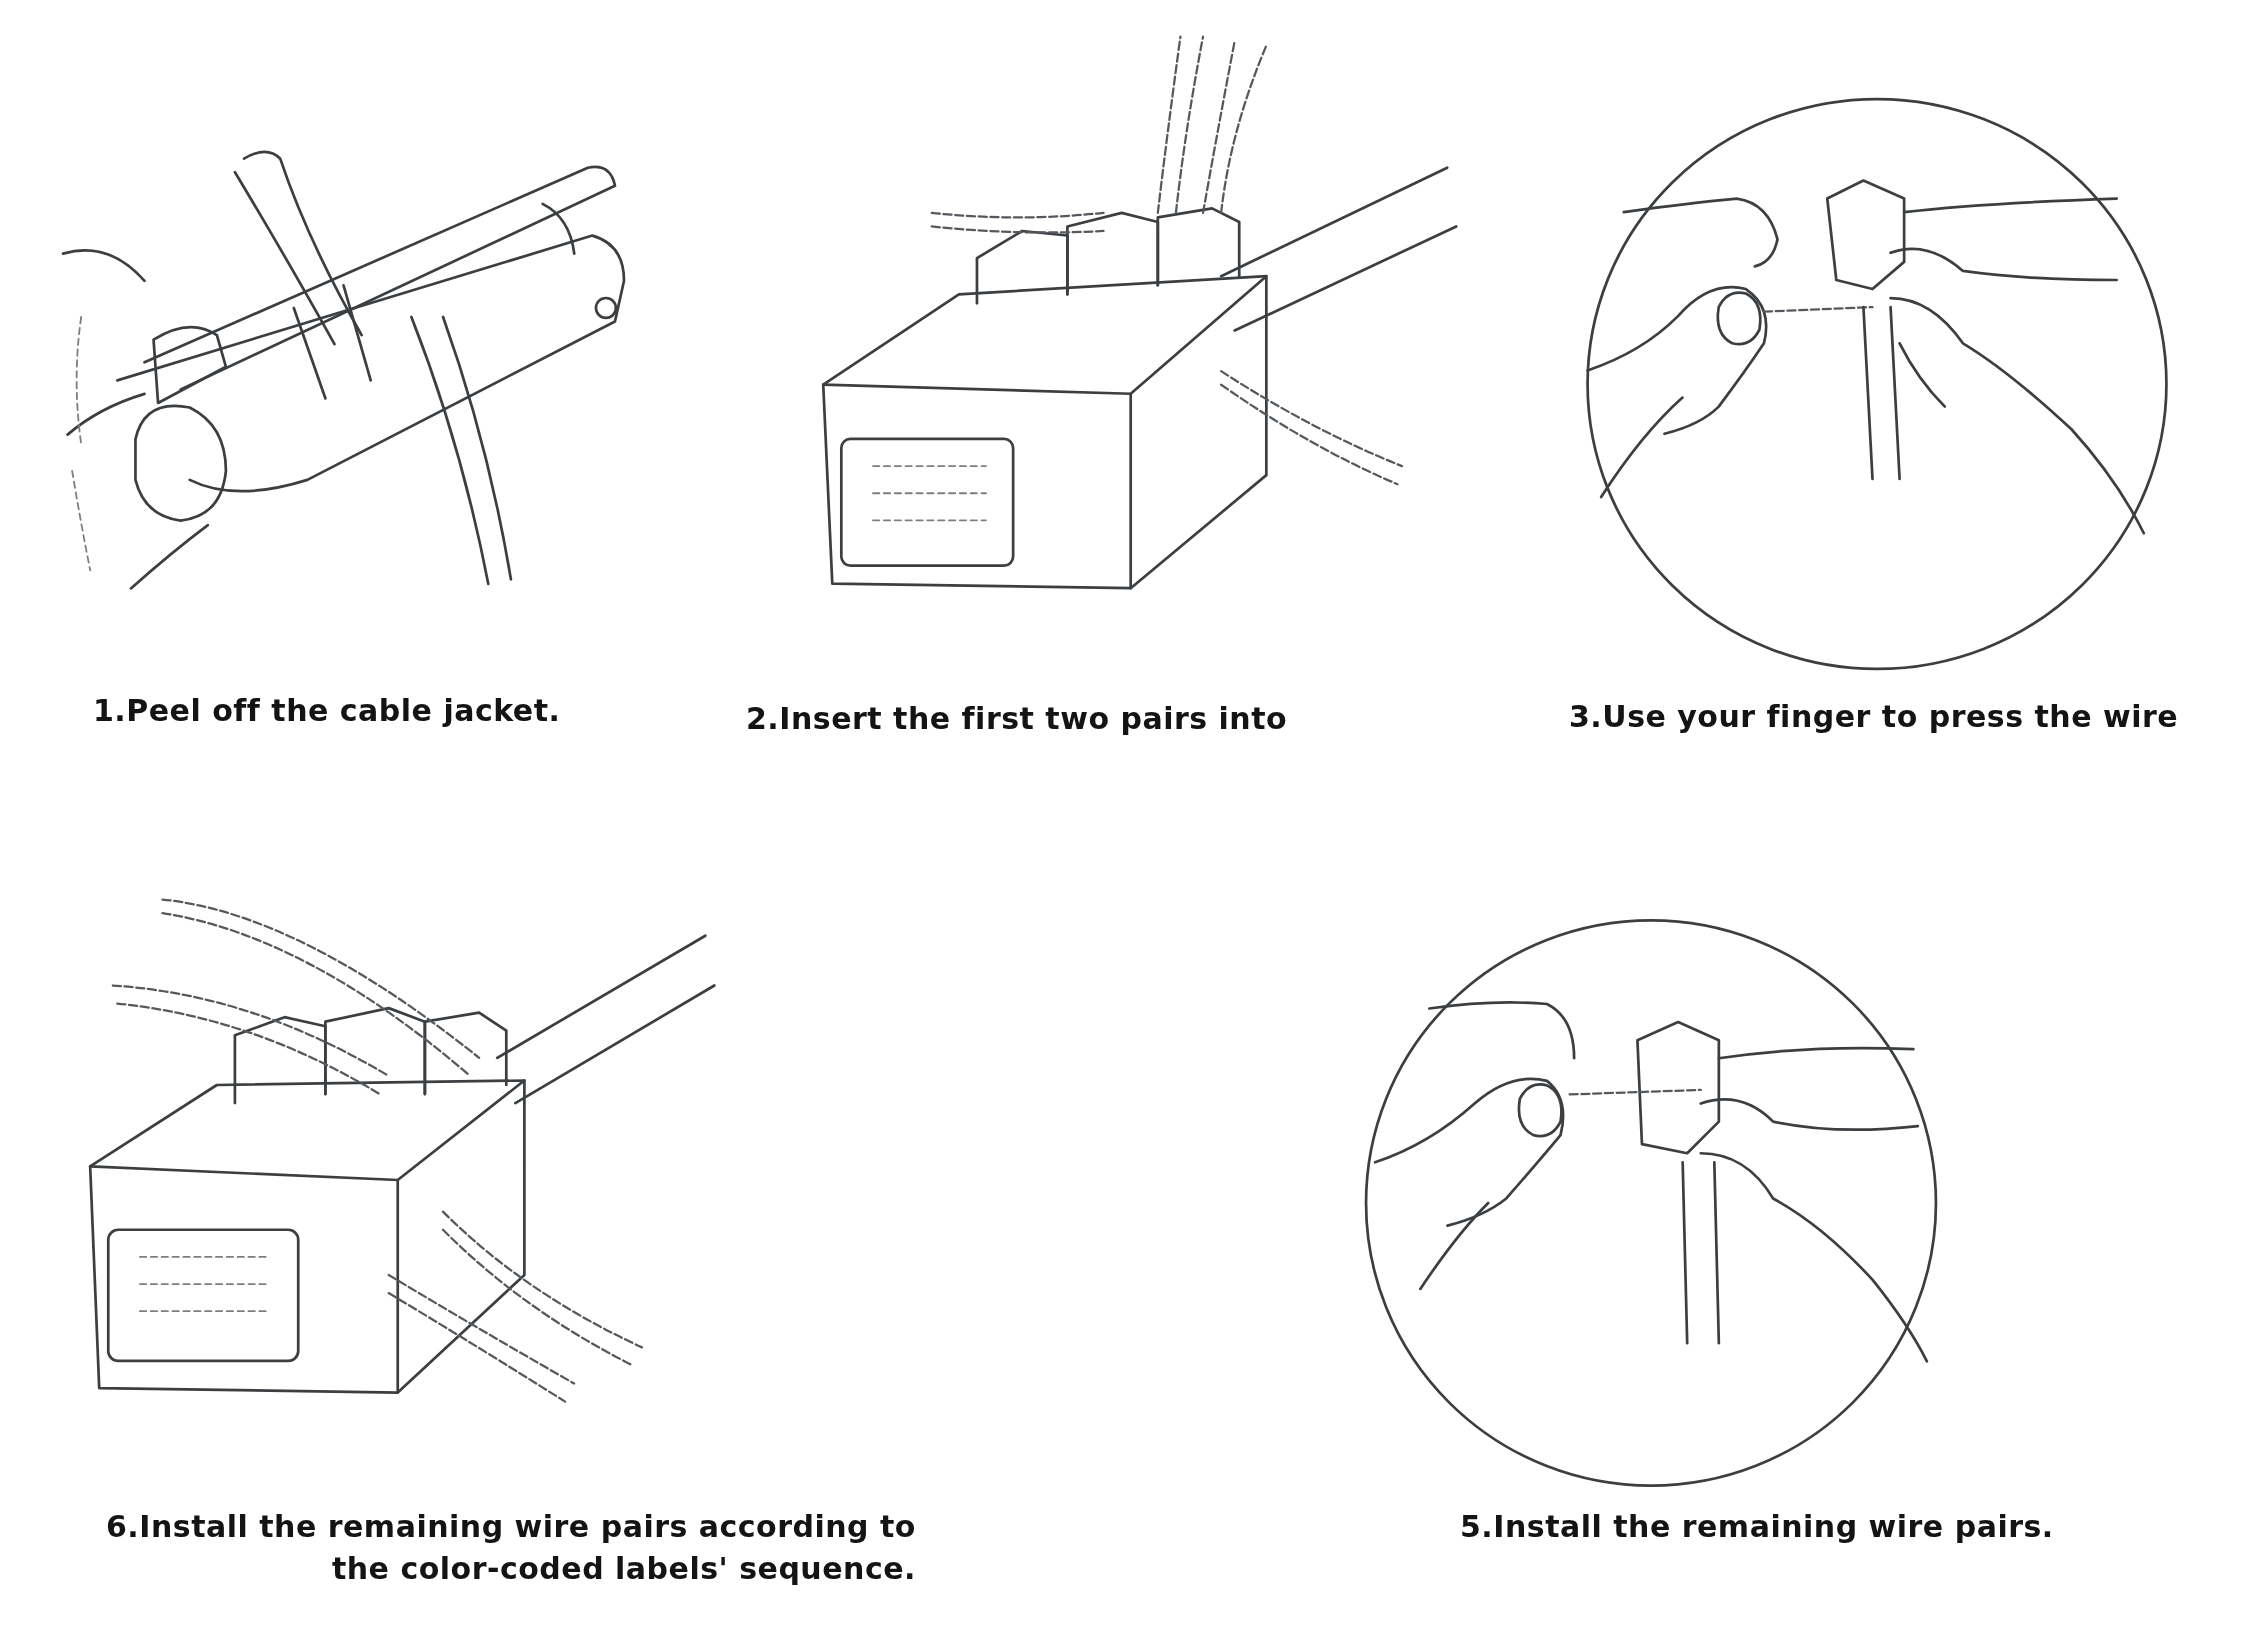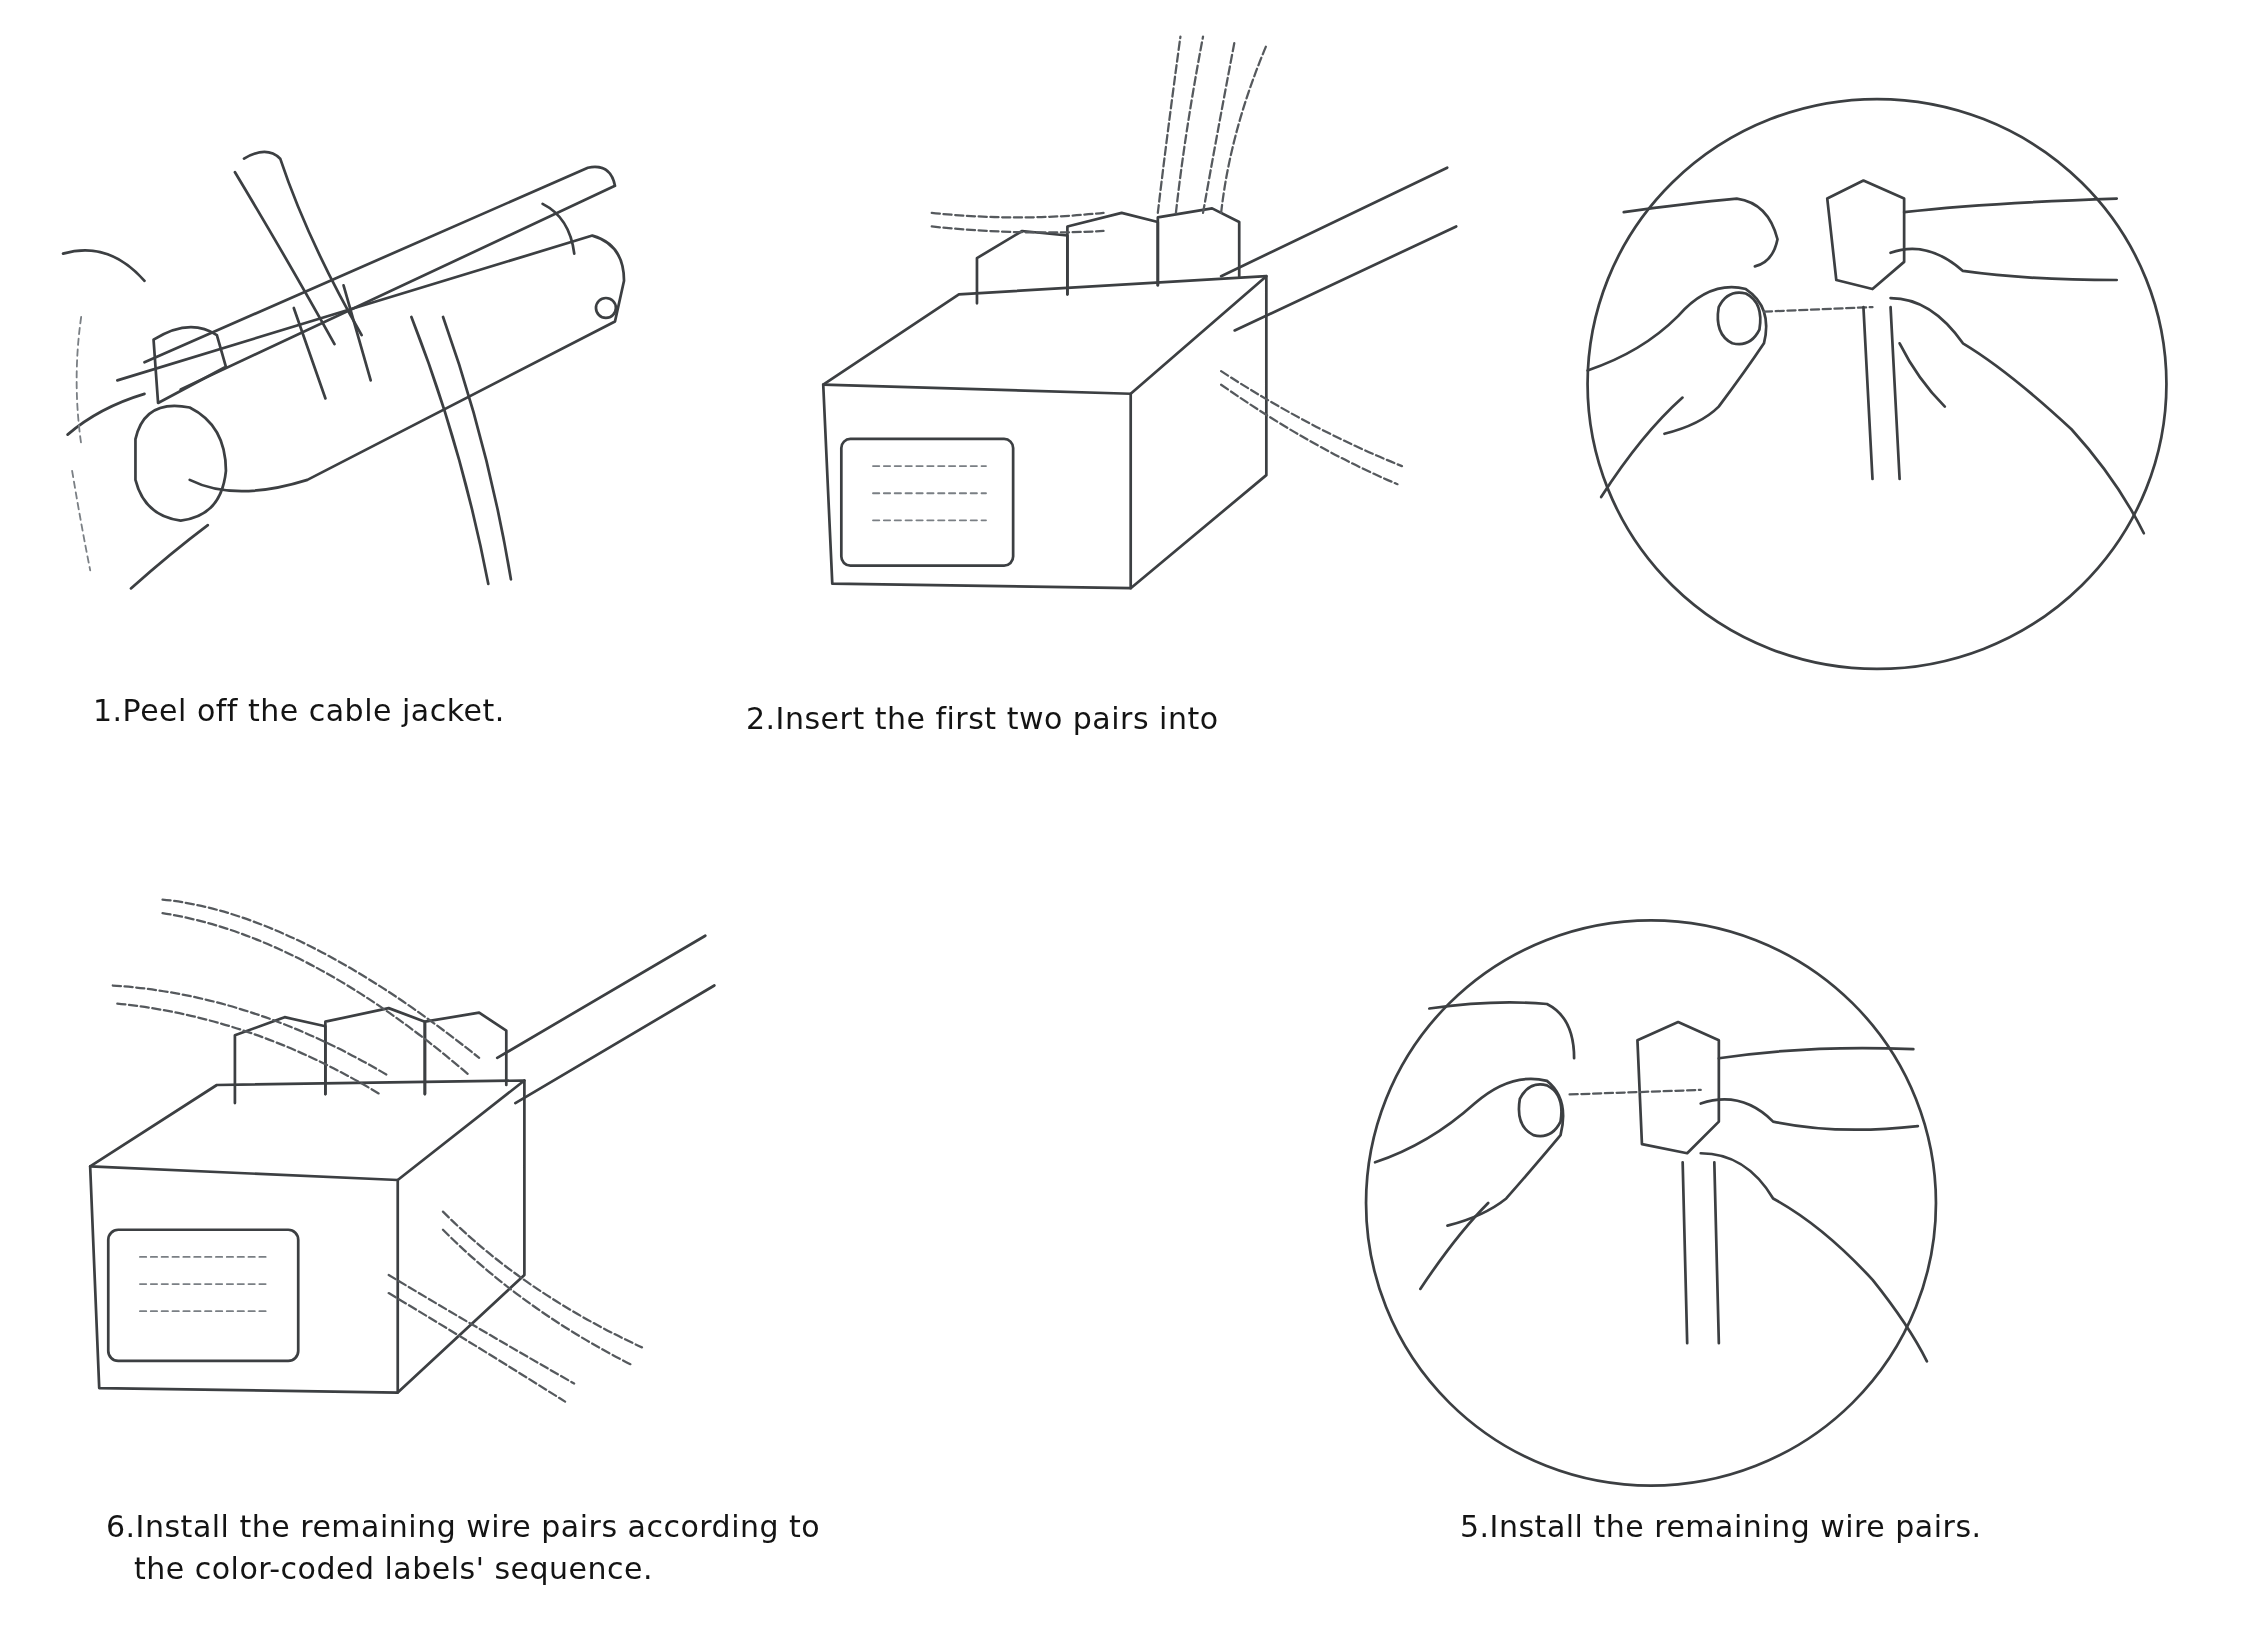--- a/index.html
+++ b/index.html
@@ -1,22 +1,22 @@
 <!DOCTYPE html>
 <html style="font-size:7.2px"><head>
 <meta charset="utf-8">
 <style>
   html, body { margin: 0; padding: 0; background: #ffffff; }
   body { width: 2407px; height: 1638px; position: relative; overflow: hidden;
          font-family: "DejaVu Sans", "Liberation Sans", sans-serif; color: #111111; }
   .step { position: absolute; }
   .illus { position: absolute; }
   .illus svg { width: 100%; height: 100%; display: block; }
-  .caption { position: absolute; font-weight: normal; font-size: 30px; line-height: 42px;
-             letter-spacing: 0.5px; white-space: nowrap; color: #141414; }
+  .caption { position: absolute; font-weight: bold; font-size: 30px; line-height: 42px;
+             letter-spacing: 0.5px; white-space: nowrap; color: #141414; text-align: right; }
   .caption .line2 { display: block; padding-left: 28px; }
   svg .ln { fill: none; stroke: #3c3f42; stroke-width: 6; stroke-linecap: round; stroke-linejoin: round; }
   svg .lt { fill: none; stroke: #7a7f84; stroke-width: 4; stroke-linecap: round; stroke-dasharray: 14 10; }
   svg .tw { fill: none; stroke: #55595d; stroke-width: 5; stroke-dasharray: 18 8; stroke-linecap: round; }
 </style>
 </head>
 <body>
 
 <div class="step">
   <div class="illus" style="left:54px; top:127px; width:656px; height:475px;">
@@ -103,20 +103,21 @@
       <path class="ln" d="M730 270 Q900 250 1200 240"></path>
       <path class="ln" d="M700 360 Q780 330 860 400 Q1000 420 1200 420"></path>
       <path class="ln" d="M700 460 Q790 460 860 560 Q960 620 1100 750 Q1200 860 1260 980"></path>
       <path class="ln" d="M720 560 Q760 640 820 700"></path>
 
       <path class="ln" d="M640 480 L660 860"></path>
       <path class="ln" d="M700 480 L720 860"></path>
     </svg>
   </div>
   <div class="caption" style="left:1569px; top:696px;">
+    <span>3.Use your finger to press the wire</span>
   </div>
 </div>
 
 <div class="step">
   <div class="illus" style="left:72px; top:886px; width:656px; height:588px;">
     <svg viewBox="0 0 1450 1300">
 
       <path class="ln" d="M940 380 L1400 110"></path>
       <path class="ln" d="M980 480 L1420 220"></path>
 

